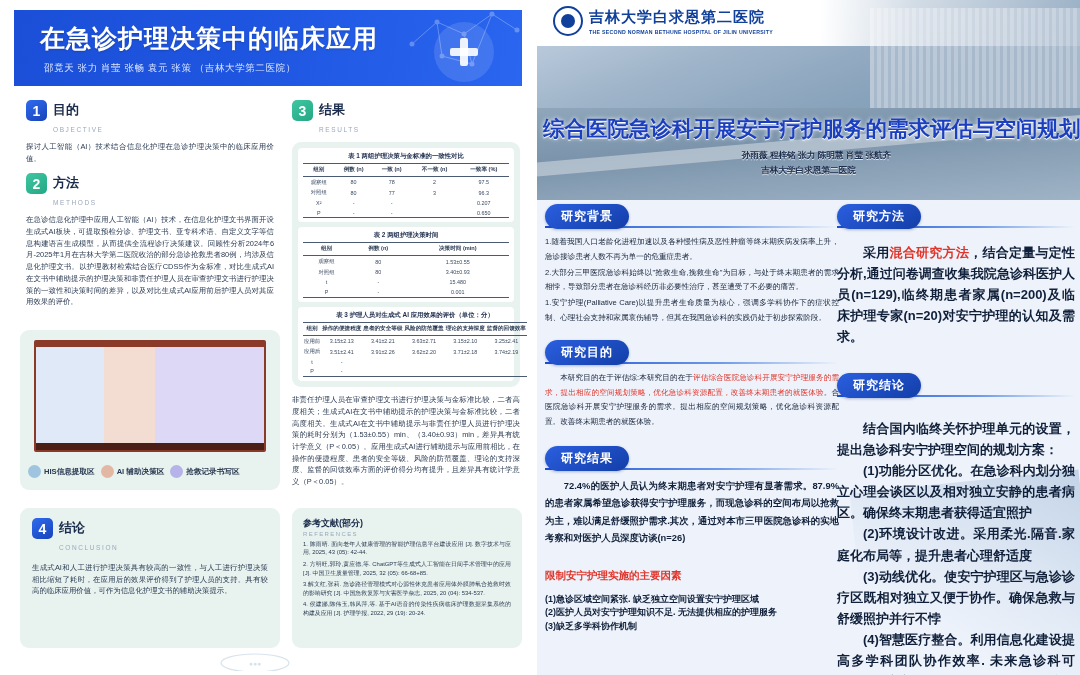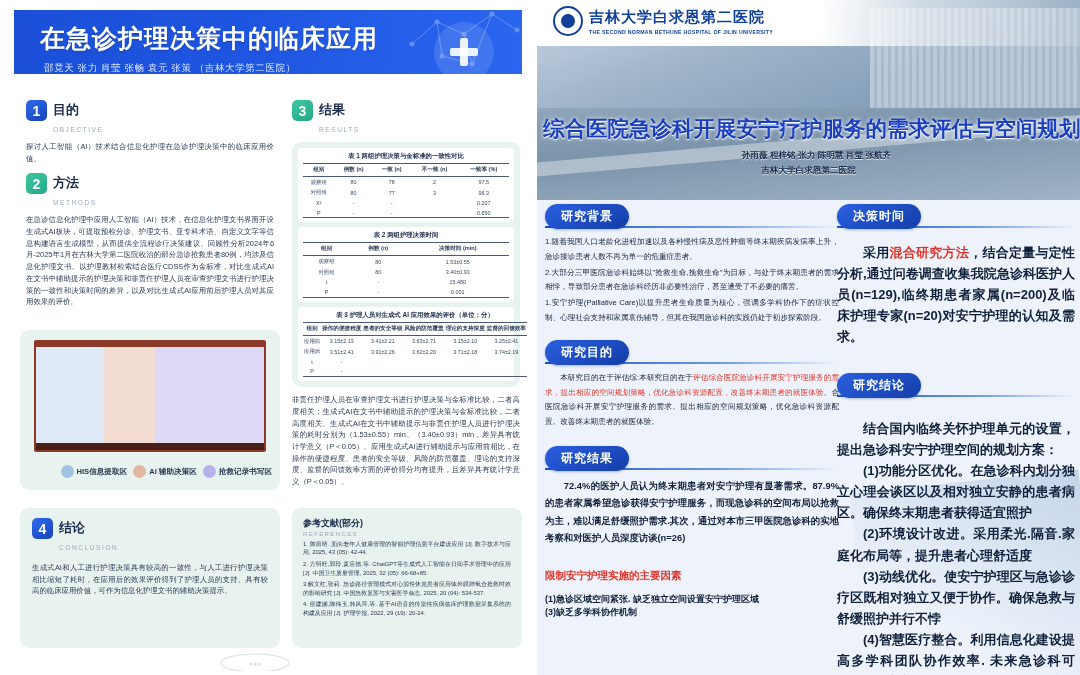--- a/index.html
+++ b/index.html
@@ -13,21 +13,21 @@
 
   
   .poster-left {
     position: relative;
     width: 537px; height: 675px;
     background: #ffffff;
     overflow: hidden;
   }
   .pl-header {
     position: absolute; left: 14px; top: 10px;
-    width: 508px; height: 64px;
+    width: 508px; height: 76px;
     background: linear-gradient(100deg, #1b4fd8 0%, #1e55e0 45%, #2a66f0 100%);
     overflow: hidden;
   }
   .pl-header .deco-circle {
     position: absolute; right: 28px; top: 12px;
     width: 60px; height: 60px; border-radius: 50%;
     background: rgba(255,255,255,0.12);
   }
   .pl-header .deco-cross {
     position: absolute; right: 44px; top: 28px;
@@ -83,21 +83,21 @@
     background: #f2f2f7; border: 2px solid #8b3a2a; border-radius: 2px;
     overflow: hidden; display: flex;
   }
   .shot-topbar { position: absolute; left:0; top:0; width: 100%; height: 5px; background: #8b3a2a; }
   .shot-botbar { position: absolute; left:0; bottom:0; width: 100%; height: 7px; background: #4a1f16; }
   .shot-col-a { width: 30%; background: #dfe9f7; margin-top: 5px; }
   .shot-col-b { width: 22%; background: #f3ddd2; margin-top: 5px; }
   .shot-col-c { width: 48%; background: #ddd8f5; margin-top: 5px; }
   .shot-legend {
     position: absolute; left: 8px; bottom: 12px; width: 244px;
-    display: flex; align-items: center; justify-content: flex-end; gap: 6px;
+    display: flex; align-items: center; justify-content: flex-start; gap: 6px;
   }
   .lg { display: flex; align-items: center; gap: 3px; font-size: 7.6px; color: #2a3a52; font-weight: bold;}
   .dot { width: 13px; height: 13px; border-radius: 50%; flex: 0 0 auto;}
 
   .concl-card { position: absolute; left: 20px; top: 508px; width: 260px; height: 140px; }
   .refs-card { position: absolute; left: 292px; top: 508px; width: 230px; height: 140px; }
   .ref-title { font-size: 9px; font-weight: bold; color: #1b2b4b; }
   .ref-en { font-size: 6px; color: #9aa8bd; letter-spacing: 1.4px; margin-top: 1px;}
   .ref-item { font-size: 5.9px; line-height: 1.5; color: #2a3a52; margin-top: 2.5px; text-align: justify;}
 
@@ -498,26 +498,27 @@
         </div>
 
         <div style="margin-top:16px;">
           <div class="pill">研究结果</div>
           <div class="pill-rule"></div>
           <div class="pr-stat">
             <span class="indent">72.4%的医护人员认为终末期患者对安宁护理有显著需求。87.9%的患者家属希望急诊获得安宁护理服务，而现急诊科的空间布局以抢救为主，难以满足舒缓照护需求.其次，通过对本市三甲医院急诊科的实地考察和对医护人员深度访谈(n=26)</span>
           </div>
           <div class="pr-limit-title">限制安宁护理实施的主要因素</div>
           <div class="pr-limit-item">(1)急诊区域空间紧张. 缺乏独立空间设置安宁护理区域</div>
+          <div class="pr-limit-item">(2)医护人员对安宁护理知识不足. 无法提供相应的护理服务</div>
           <div class="pr-limit-item">(3)缺乏多学科协作机制</div>
         </div>
       </div>
 
       <div class="pr-colB">
-        <div class="pill">决策时间</div>
+        <div class="pill">研究方法</div>
         <div class="pill-rule"></div>
         <div class="pr-concl" style="margin-top:14px;">
           <span class="indent"><span>采用</span><span class="hl-red">混合研究方法</span><span>，结合定量与定性分析,通过问卷调查收集我院急诊科医护人员(n=129),临终期患者家属(n=200)及临床护理专家(n=20)对安宁护理的认知及需求。</span></span>
         </div>
 
         <div style="margin-top:26px;">
           <div class="pill">研究结论</div>
           <div class="pill-rule"></div>
           <div class="pr-concl" style="margin-top:21px;">
             <span class="indent">结合国内临终关怀护理单元的设置，提出急诊科安宁护理空间的规划方案：</span>

